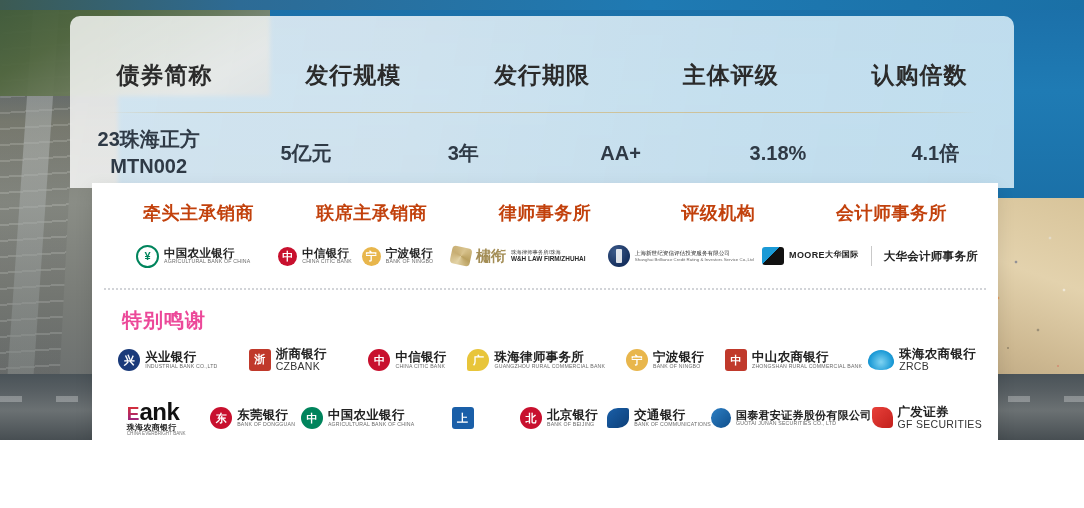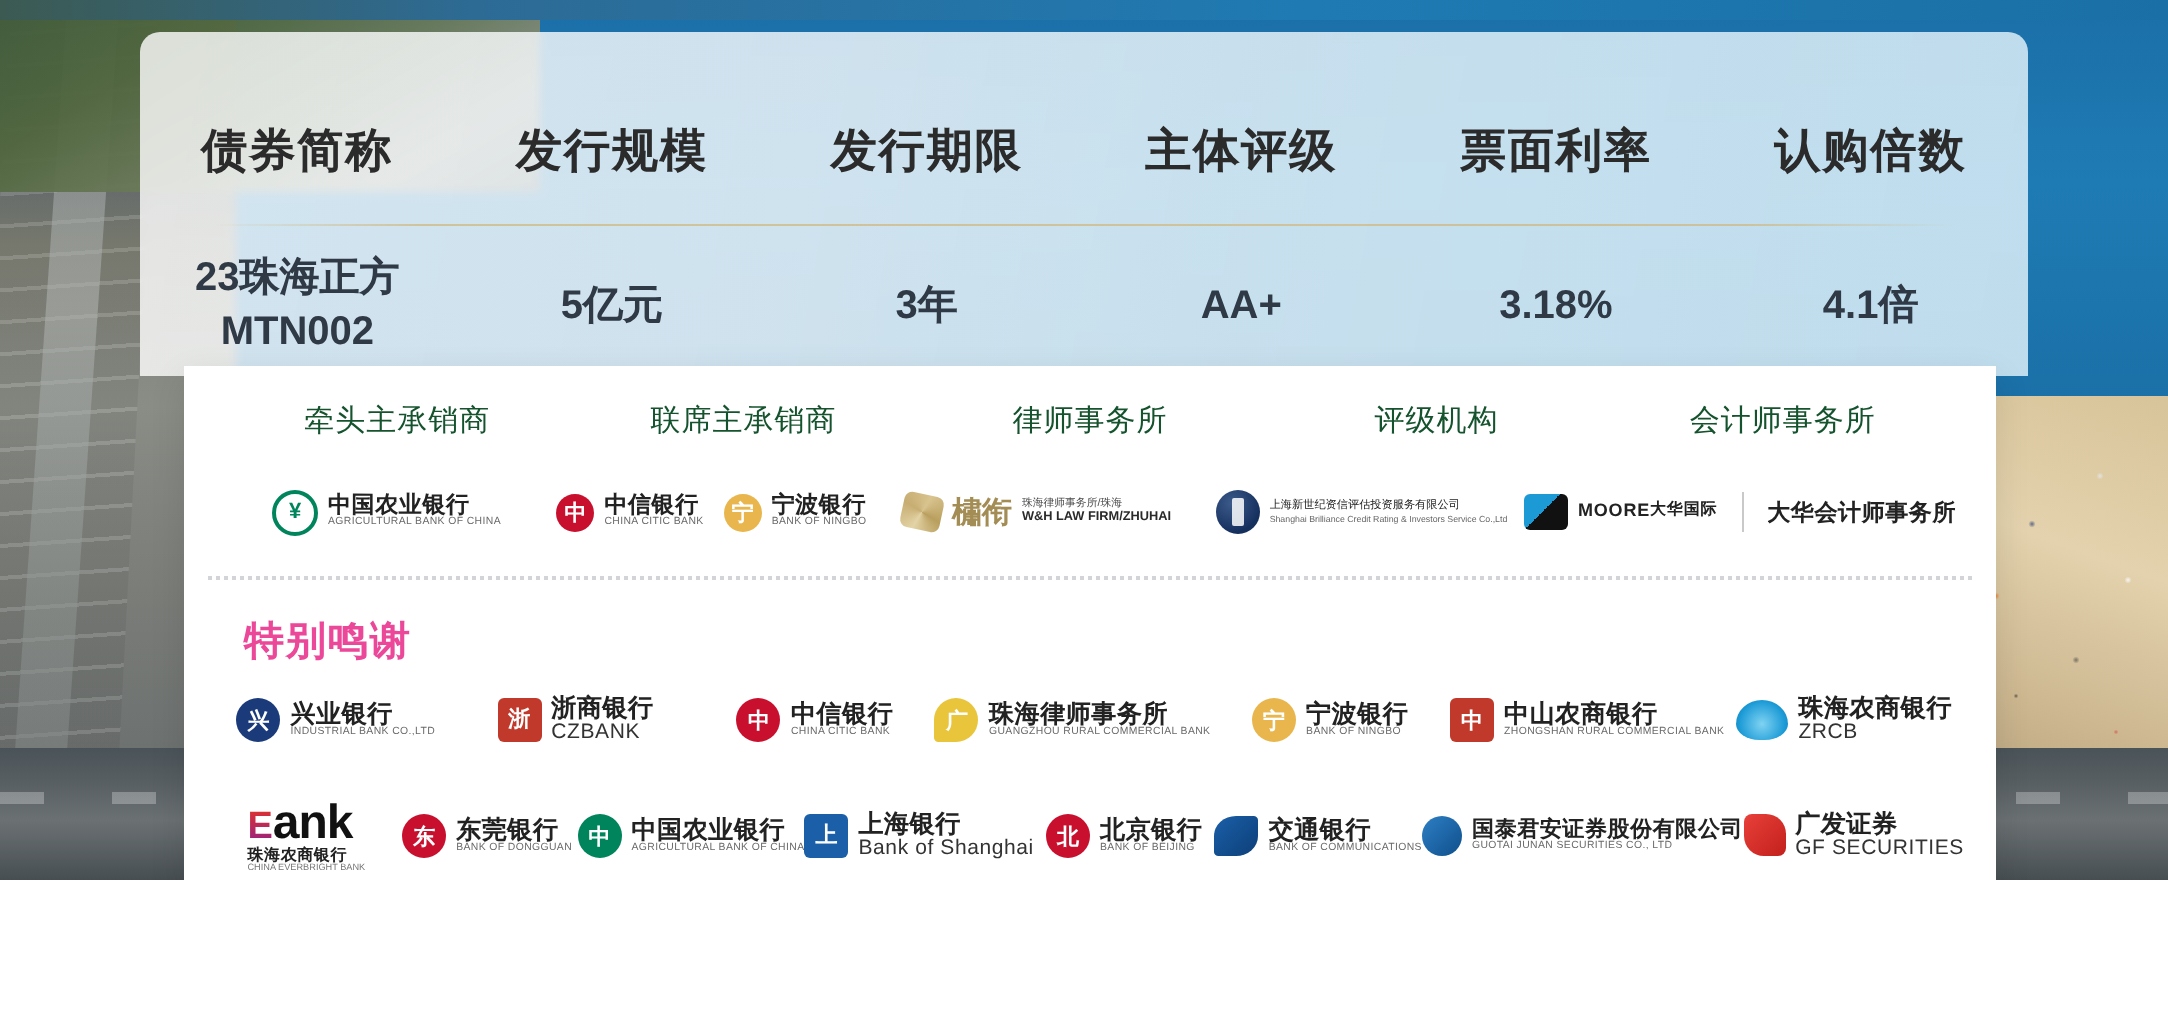--- a/index.html
+++ b/index.html
@@ -133,21 +133,21 @@
     border-radius:0 0 16px 16px;
     box-shadow:0 6px 18px rgba(0,0,0,0.10);
   }
 
   .roles{
     position:absolute; left:20px; right:20px; top:18px;
     display:flex;
   }
   .role-col{ flex:1; text-align:center; }
   .role-label{
-    font-size:15px; font-weight:normal; color:#14532d; letter-spacing:.5px;
+    font-size:18px; font-weight:bold; color:#c2410c; letter-spacing:.5px;
   }
 
   .role-logos{
     position:absolute; left:20px; right:20px; top:52px; height:42px;
     display:flex;
   }
   .role-logo-cell{
     flex:1; display:flex; align-items:center; justify-content:center; gap:10px;
   }
 
@@ -269,21 +269,20 @@
     <div class="bg-topbar"></div>
   </div>
 
   <div class="top-panel">
 
     <div class="table-head">
       <div class="cell">债券简称</div>
       <div class="cell">发行规模</div>
       <div class="cell">发行期限</div>
       <div class="cell">主体评级</div>
-      <div class="cell">票面利率</div>
       <div class="cell">认购倍数</div>
     </div>
 
     <div class="head-rule"></div>
 
     <div class="table-row">
       <div class="cell">
         <span class="l2">23珠海正方</span>
         <span class="l2">MTN002</span>
       </div>
@@ -498,24 +497,20 @@
               <div class="cn">中国农业银行</div>
               <div class="en">AGRICULTURAL BANK OF CHINA</div>
             </div>
           </div>
         </div>
         <div class="logo-slot">
           <div class="logo">
             <div class="mark sq" style="background: rgb(26, 95, 168);">
               <span>上</span>
             </div>
-            <div class="logo-txt">
-              <div class="cn">上海银行</div>
-              <div class="en big">Bank of Shanghai</div>
-            </div>
           </div>
         </div>
         <div class="logo-slot">
           <div class="logo">
             <div class="mark" style="background: rgb(200, 16, 46);">
               <span>北</span>
             </div>
             <div class="logo-txt">
               <div class="cn">北京银行</div>
               <div class="en">BANK OF BEIJING</div>

